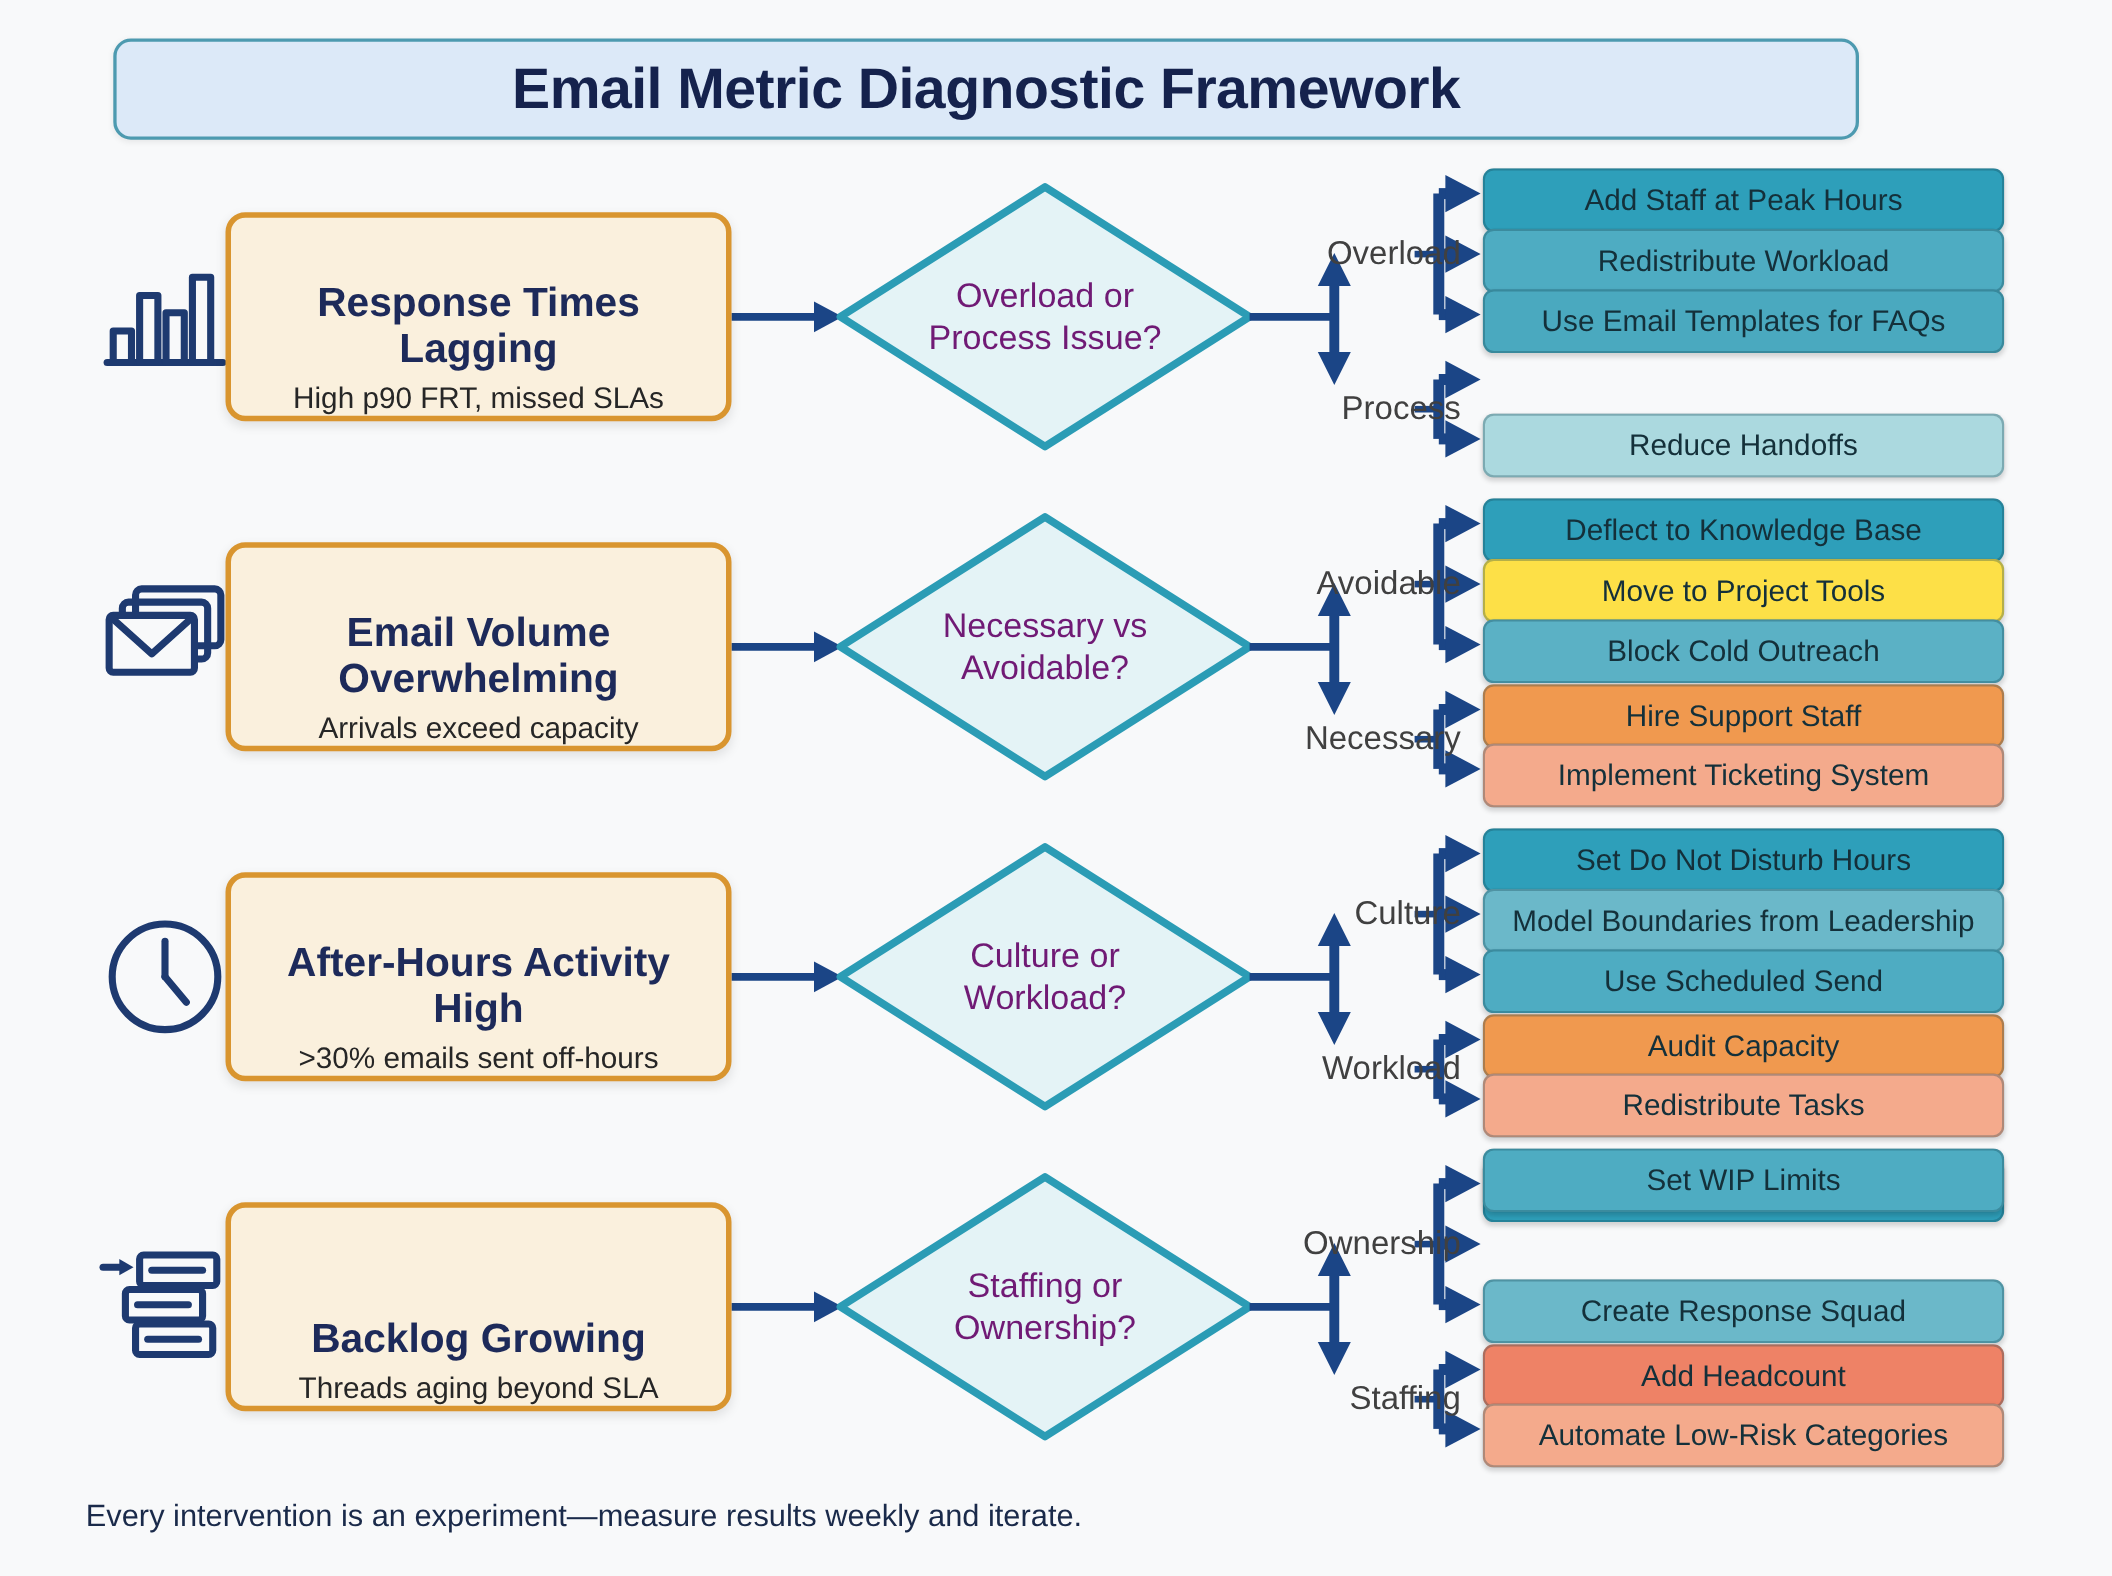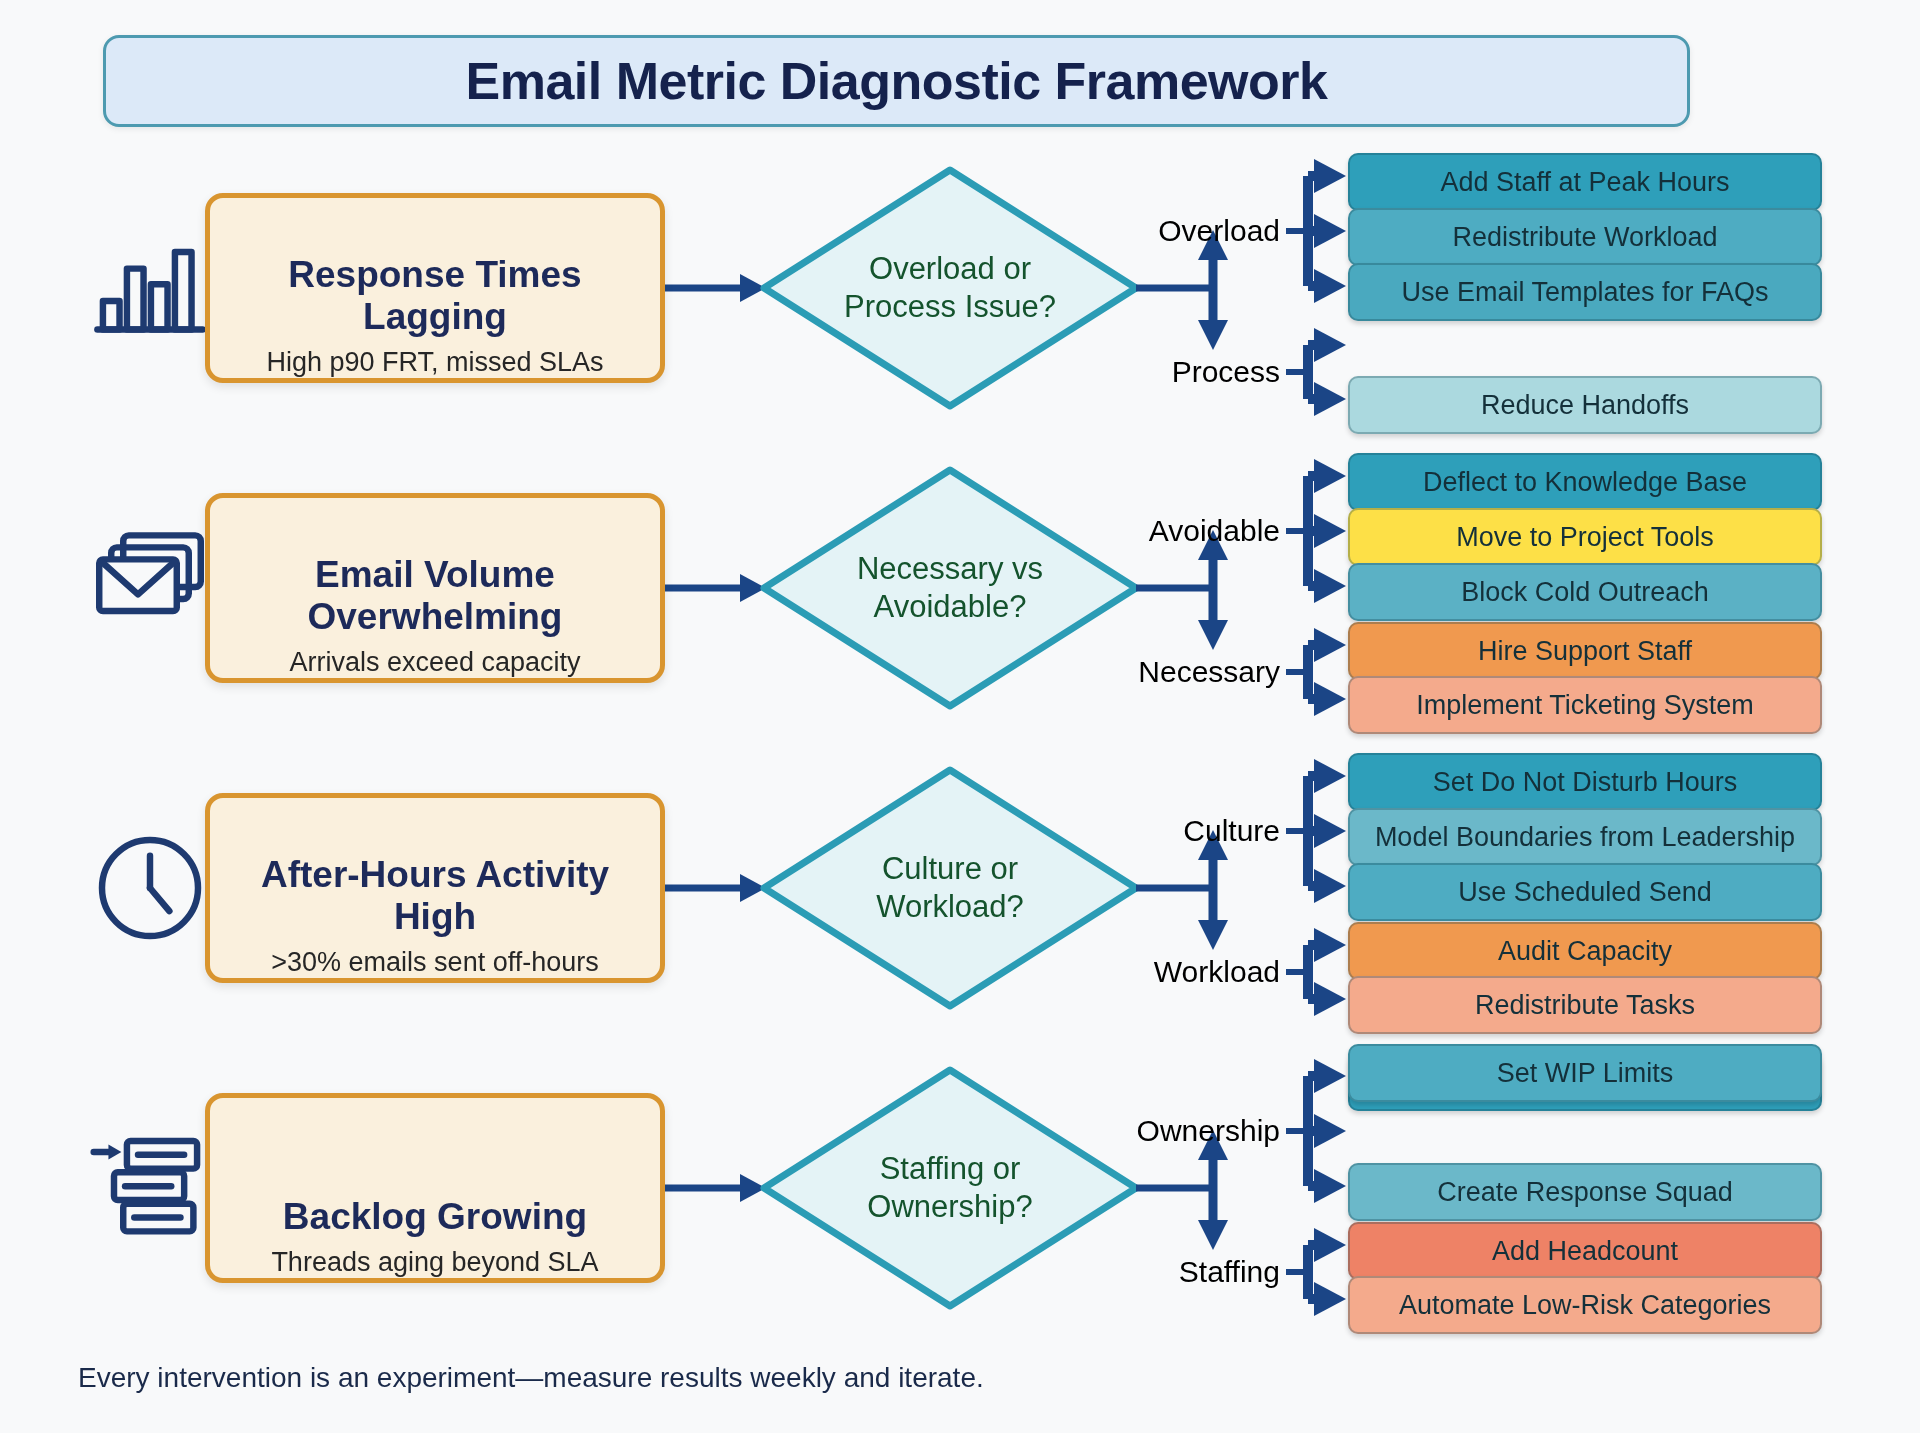--- a/index.html
+++ b/index.html
@@ -25,24 +25,24 @@
 
   .problem{position:absolute;left:205px;width:460px;height:190px;z-index:2;box-sizing:border-box;
     background:#FAF0DD;border:5px solid #D9952F;border-radius:18px;
     display:flex;flex-direction:column;align-items:center;justify-content:flex-end;
     padding:0 20px;text-align:center;box-shadow:0 4px 10px rgba(0,0,0,.10);}
   .p-title{font-size:37px;font-weight:bold;color:#1D2A5A;line-height:1.16;}
   .p-sub{font-size:27px;color:#262626;margin-top:9px;line-height:1.1;}
 
   .decision{position:absolute;left:780px;width:340px;height:84px;z-index:2;
     display:flex;flex-direction:column;align-items:center;justify-content:center;
-    text-align:left;font-size:31px;color:#14532d;line-height:1.22;}
-
-  .blabel{position:absolute;left:980px;width:300px;height:40px;z-index:2;
-    text-align:right;font-size:30px;color:#000000;line-height:40px;}
+    text-align:left;font-size:31px;color:#701a75;line-height:1.22;}
+
+  .blabel{position:absolute;left:1028px;width:300px;height:40px;z-index:2;
+    text-align:right;font-size:30px;color:#404040;line-height:40px;}
 
   .action{position:absolute;left:1348px;width:474px;height:58px;z-index:2;box-sizing:border-box;
     border:2px solid rgba(16,62,76,.30);border-radius:10px;
     display:flex;align-items:center;justify-content:center;white-space:nowrap;
     font-size:27px;color:#14303A;box-shadow:0 3px 5px rgba(0,0,0,.16);}
 
   .footer{position:absolute;left:78px;top:1362px;z-index:2;font-size:28px;color:#1A2A4A;}
 </style>
 </head>
 <body>

